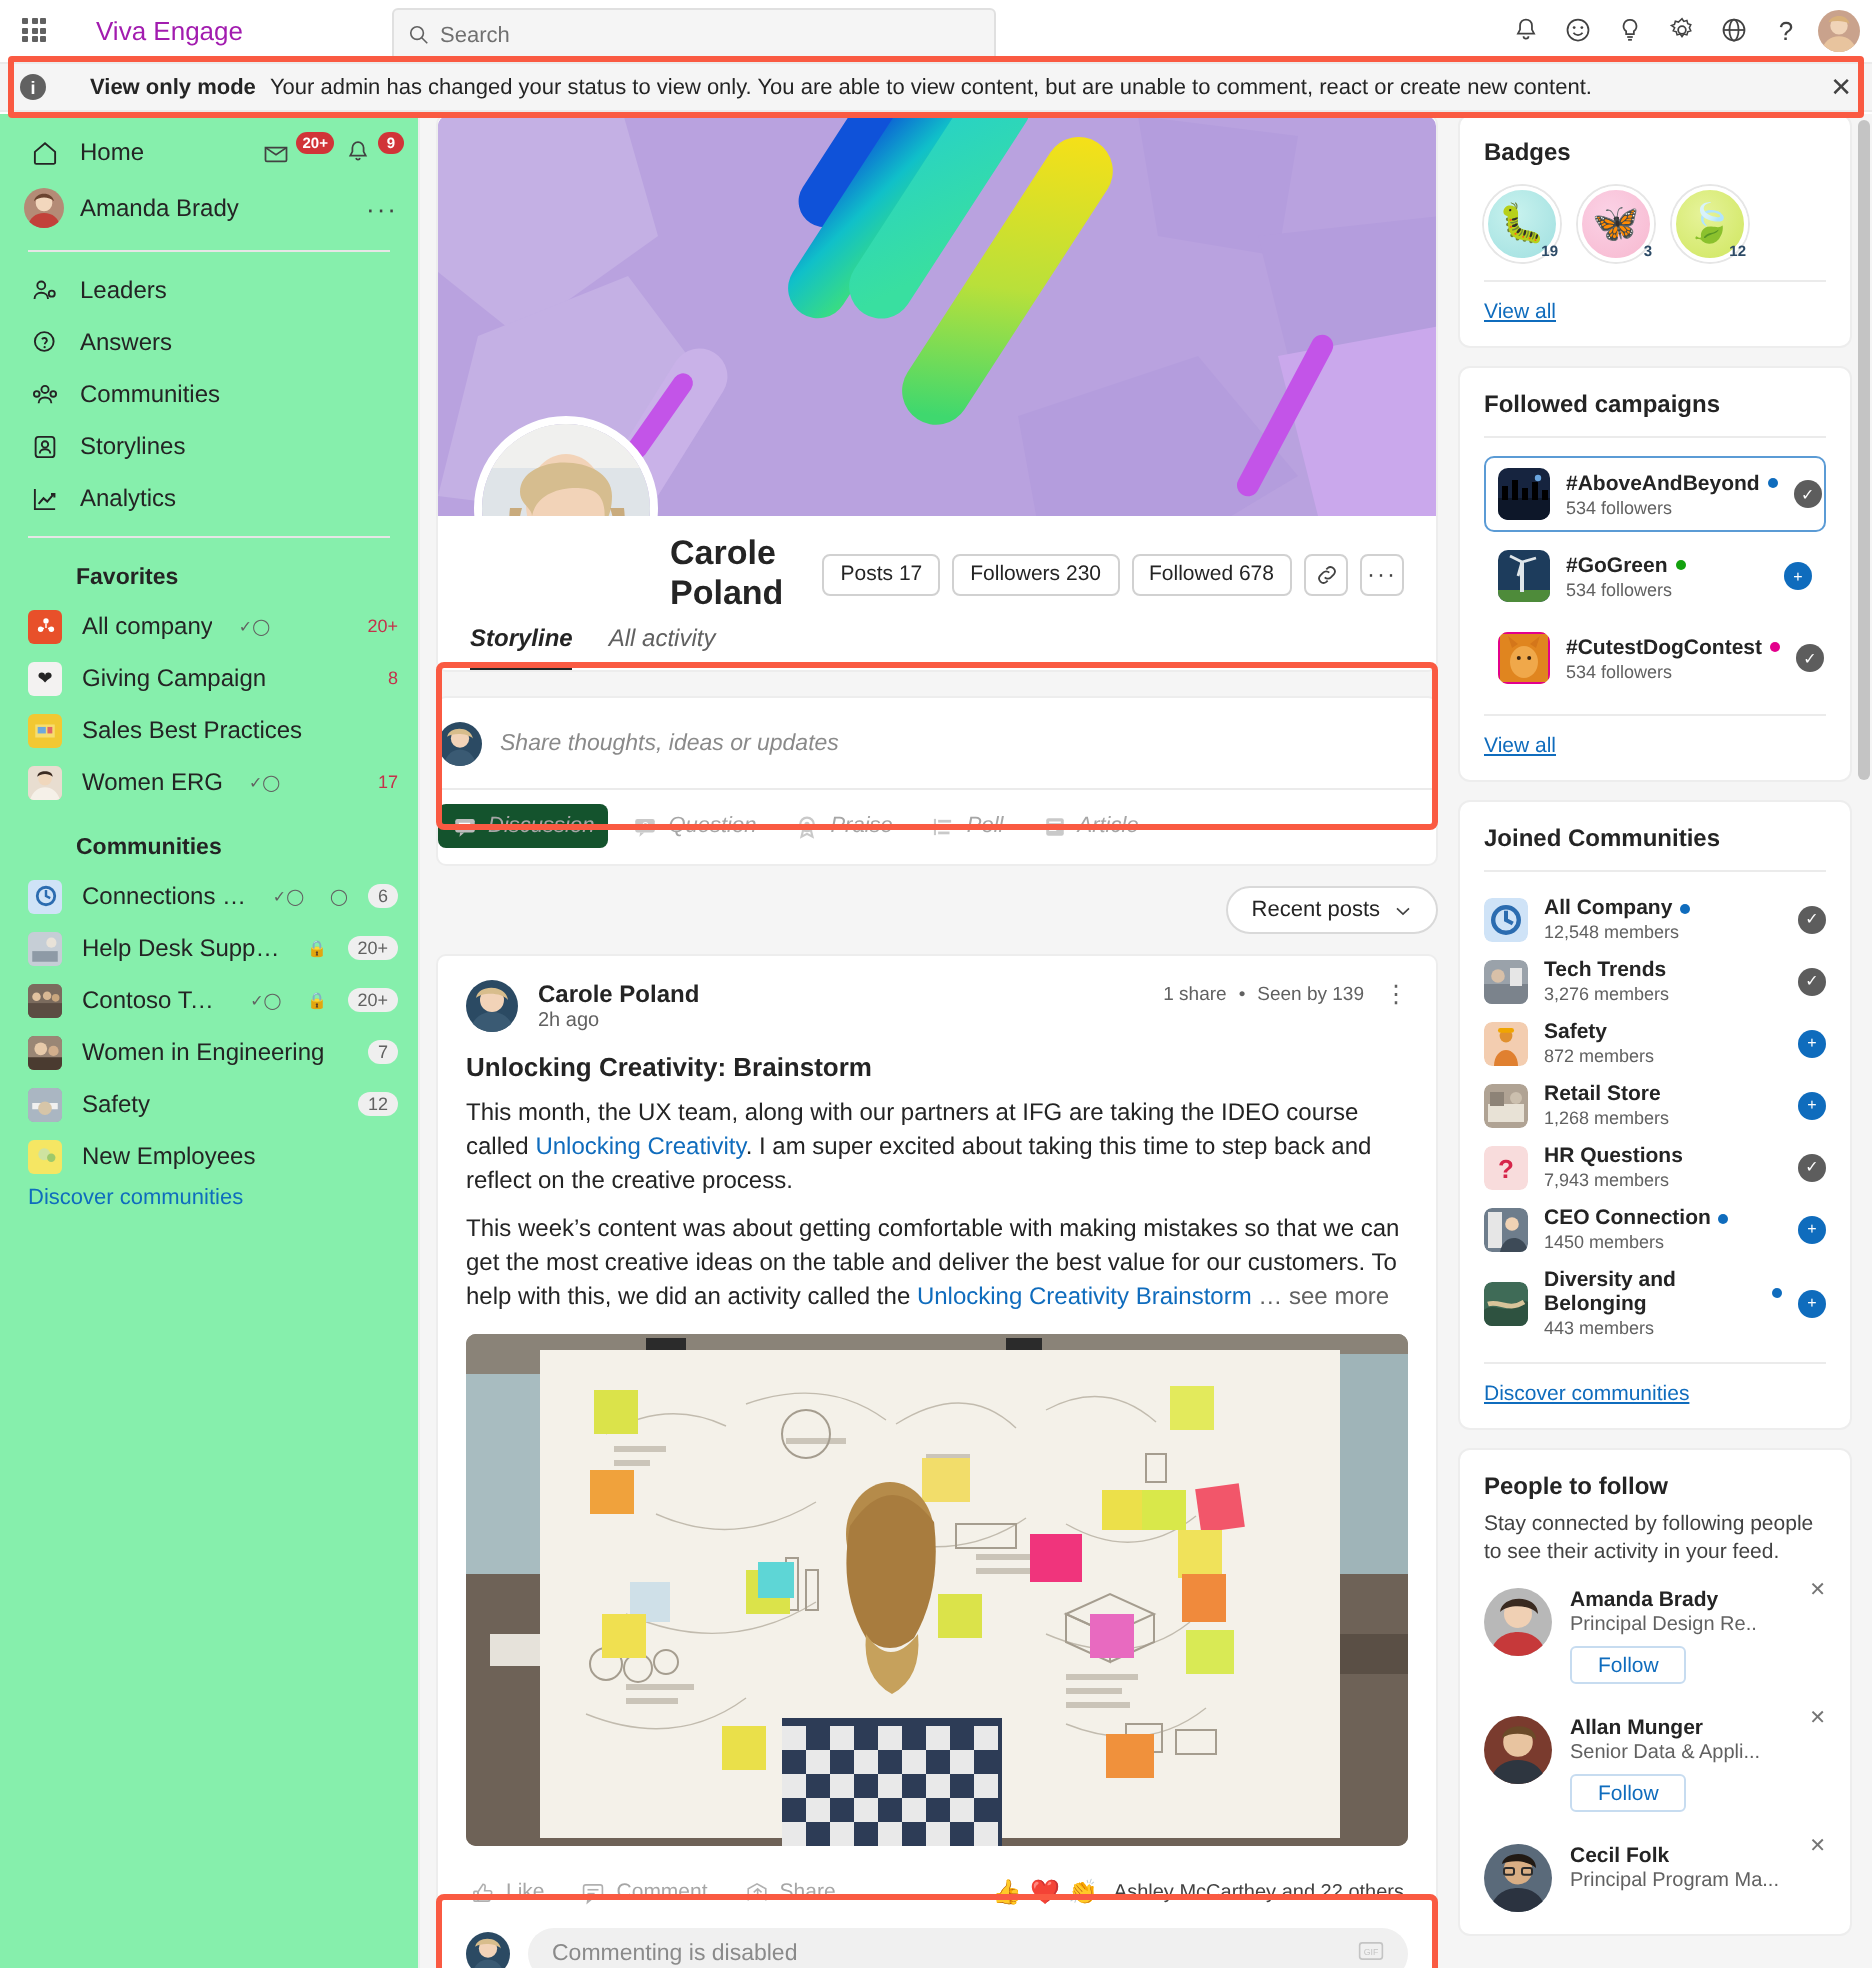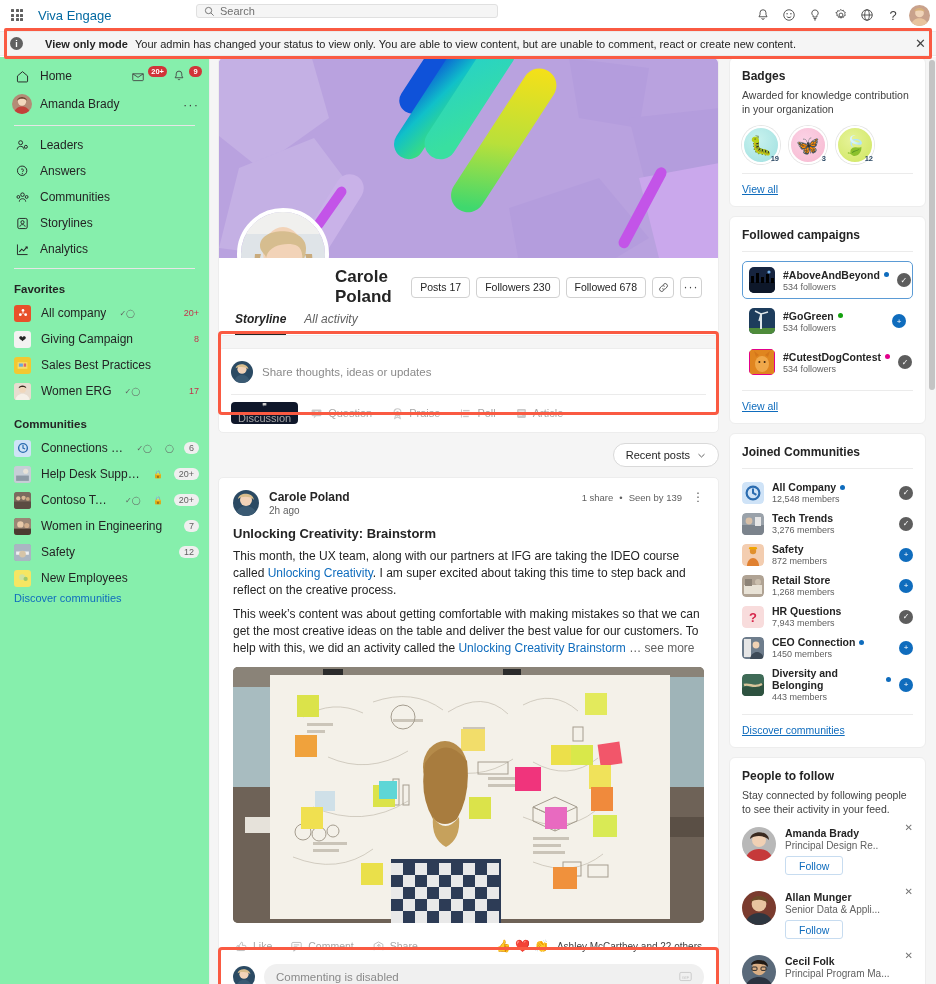--- a/index.html
+++ b/index.html
@@ -12,22 +12,22 @@
   }
   .app { position:relative; width:936px; height:984px; background:#fff; }
 
   
   .topbar { position:absolute; top:0; left:0; width:936px; height:30px;
             background:#fff; display:flex; align-items:center; }
   .waffle { width:34px; display:flex; align-items:center; justify-content:center;
             color:#616161; font-size:13px; letter-spacing:0px; }
   .waffle-grid { display:grid; grid-template-columns:repeat(3,3px); grid-template-rows:repeat(3,3px); gap:1.5px; }
   .waffle-grid i { width:3px; height:3px; background:#616161; display:block; border-radius:.5px; }
-  .brand { font-size:13px; color:#0369a1; margin-left:4px; }
-  .search { position:absolute; left:196px; top:4px; width:302px; height:14px;
+  .brand { font-size:13px; color:#a21caf; margin-left:14px; }
+  .search { position:absolute; left:196px; top:4px; width:302px; height:27px;
             background:#f5f5f5; border:1px solid #e0e0e0; border-radius:3px;
             display:flex; align-items:center; padding:0 7px; }
   .search svg { flex:0 0 auto; }
   .search .ph { color:#707070; font-size:11px; margin-left:5px; }
   .topicons { position:absolute; right:6px; top:0; height:30px; display:flex; align-items:center; gap:0px; }
   .ticon { width:26px; height:26px; display:flex; align-items:center; justify-content:center;
            color:#424242; }
   .avatar-top { width:21px; height:21px; border-radius:50%; margin-left:3px; overflow:hidden; }
 
   
@@ -57,21 +57,21 @@
   .nav-ic { width:16px; height:16px; flex:0 0 auto; display:flex; align-items:center; justify-content:center; color:#242424; }
   .nav-badges { margin-left:auto; display:flex; align-items:center; gap:8px; }
   .rbadge { background:#d13438; color:#fff; font-size:7.5px; border-radius:7px;
             min-width:13px; height:11px; padding:0 3px; display:flex; align-items:center;
             justify-content:center; position:relative; top:-5px; left:3px; font-weight:bold; }
   .badge-wrap { position:relative; display:flex; align-items:center; }
   .me-row { height:30px; display:flex; align-items:center; padding:0 10px 0 12px; gap:8px; }
   .me-av { width:20px; height:20px; border-radius:50%; overflow:hidden; flex:0 0 auto; }
   .dots { margin-left:auto; color:#424242; font-size:13px; letter-spacing:1px; }
   .nav-sep { height:1px; background:#e6e6e6; margin:6px 14px; }
-  .nav-head { font-size:11.5px; font-weight:bold; color:#242424; padding:8px 14px 5px; }
+  .nav-head { font-size:11.5px; font-weight:bold; color:#242424; padding:8px 14px 5px;margin-left:24px; }
   .tile { width:17px; height:17px; border-radius:3px; flex:0 0 auto; overflow:hidden;
           display:flex; align-items:center; justify-content:center; font-size:9px; }
   .cnt { margin-left:auto; font-size:9px; color:#c4314b; }
   .cnt.grey { color:#616161; background:#efefef; border-radius:8px; padding:1px 5px; }
   .vchk { font-size:8px; color:#616161; margin-left:3px; }
   .discover { color:#0f6cbd; font-size:11px; padding:8px 14px; text-decoration:none; }
 
   
   .center { width:517px; height:927px; background:#f5f5f5; padding:0 8px; overflow:hidden; position:relative; }
   .card { background:#fff; border-radius:5px; border:1px solid #ededed; }
@@ -82,29 +82,29 @@
   .prof-row { display:flex; align-items:center; height:30px; margin-left:100px; }
   .prof-name { font-size:17px; font-weight:bold; color:#242424; }
   .pill-row { margin-left:auto; display:flex; gap:6px; align-items:center; }
   .pill { border:1px solid #d1d1d1; border-radius:4px; height:21px; padding:0 8px;
           font-size:10.5px; display:flex; align-items:center; color:#242424; background:#fff; }
   .pill.sq { width:22px; padding:0; justify-content:center; color:#424242; }
   .tabs { display:flex; gap:18px; margin-top:10px; padding-left:16px;font-style:italic; }
   .tab { font-size:12px; color:#616161; padding-bottom:7px; }
   .tab.active { color:#242424; font-weight:bold; border-bottom:2px solid #242424; }
 
-  .composer { margin-top:12px; padding:10px 12px 8px; }
+  .composer { margin-top:12px; padding:10px 0 8px;font-style:italic; }
   .comp-top { display:flex; align-items:center; gap:9px; height:26px; }
   .comp-av { width:22px; height:22px; border-radius:50%; overflow:hidden; flex:0 0 auto; }
   .comp-ph { color:#8a8a8a; font-size:11.5px; }
   .comp-div { height:1px; background:#ebebeb; margin:9px 0 7px; }
   .comp-btns { display:flex; gap:5px; }
   .cbtn { height:22px; display:flex; align-items:center; gap:5px; padding:0 7px;
           border-radius:4px; font-size:11px; color:#a6a6a6; }
-  .cbtn.sel { background:#0f172a;flex-direction:column; }
+  .cbtn.sel { background:#14532d; }
 
   .hl-composer { position:absolute; left:8px; top:274px; width:501px; height:84px;
                  border:3px solid #fa5a42; border-radius:4px; pointer-events:none; z-index:30; }
 
   .sortrow { display:flex; justify-content:flex-end; margin-top:10px; }
   .sortbtn { height:24px; border:1px solid #d9d9d9; background:#fff; border-radius:13px;
              font-size:11px; color:#242424; display:flex; align-items:center; gap:7px; padding:0 12px; }
 
   .post { margin-top:10px; padding:12px 14px 0; }
   .post-head { display:flex; align-items:flex-start; gap:10px; }
@@ -840,21 +840,20 @@
           </div>
         </div>
       </div>
       <div class="hl-comment"></div>
     </div>
 
     <div class="right">
 
       <div class="rcard">
         <div class="rtitle">Badges</div>
-        <div class="rsub">Awarded for knowledge contribution in your organization</div>
         <div class="badges-row">
           <div class="bdg" style="background:radial-gradient(circle at 40% 35%, #c8f2ee, #9fdfe0);">
             <span>🐛</span>
             <span class="cnt2">19</span>
           </div>
           <div class="bdg" style="background:radial-gradient(circle at 40% 35%, #fbd2e6, #f7b8cf);">
             <span>🦋</span>
             <span class="cnt2">3</span>
           </div>
           <div class="bdg" style="background:radial-gradient(circle at 40% 35%, #e6f39a, #cfe65e);">

